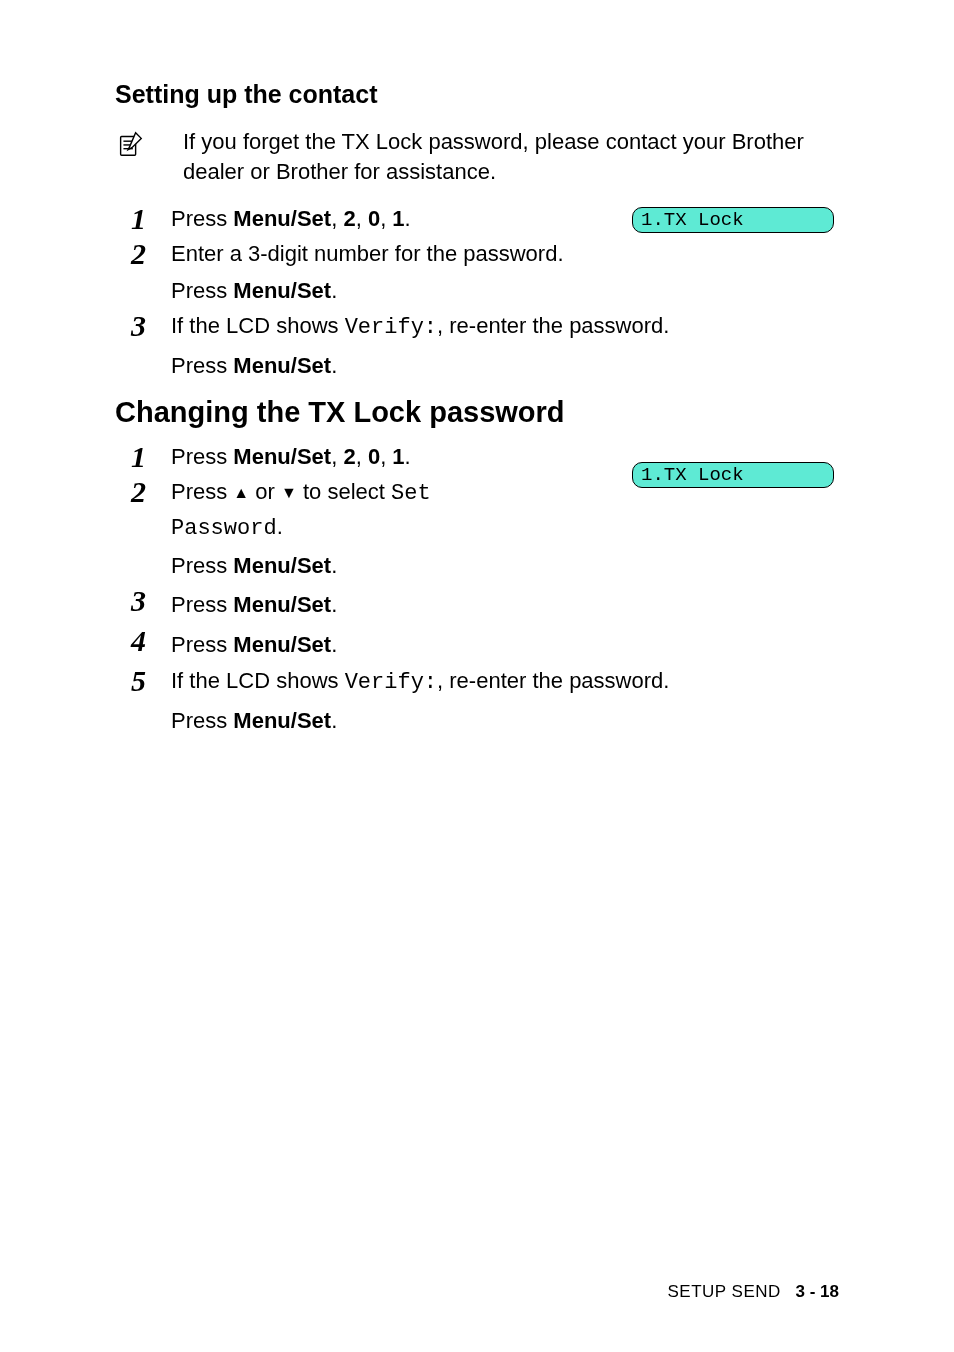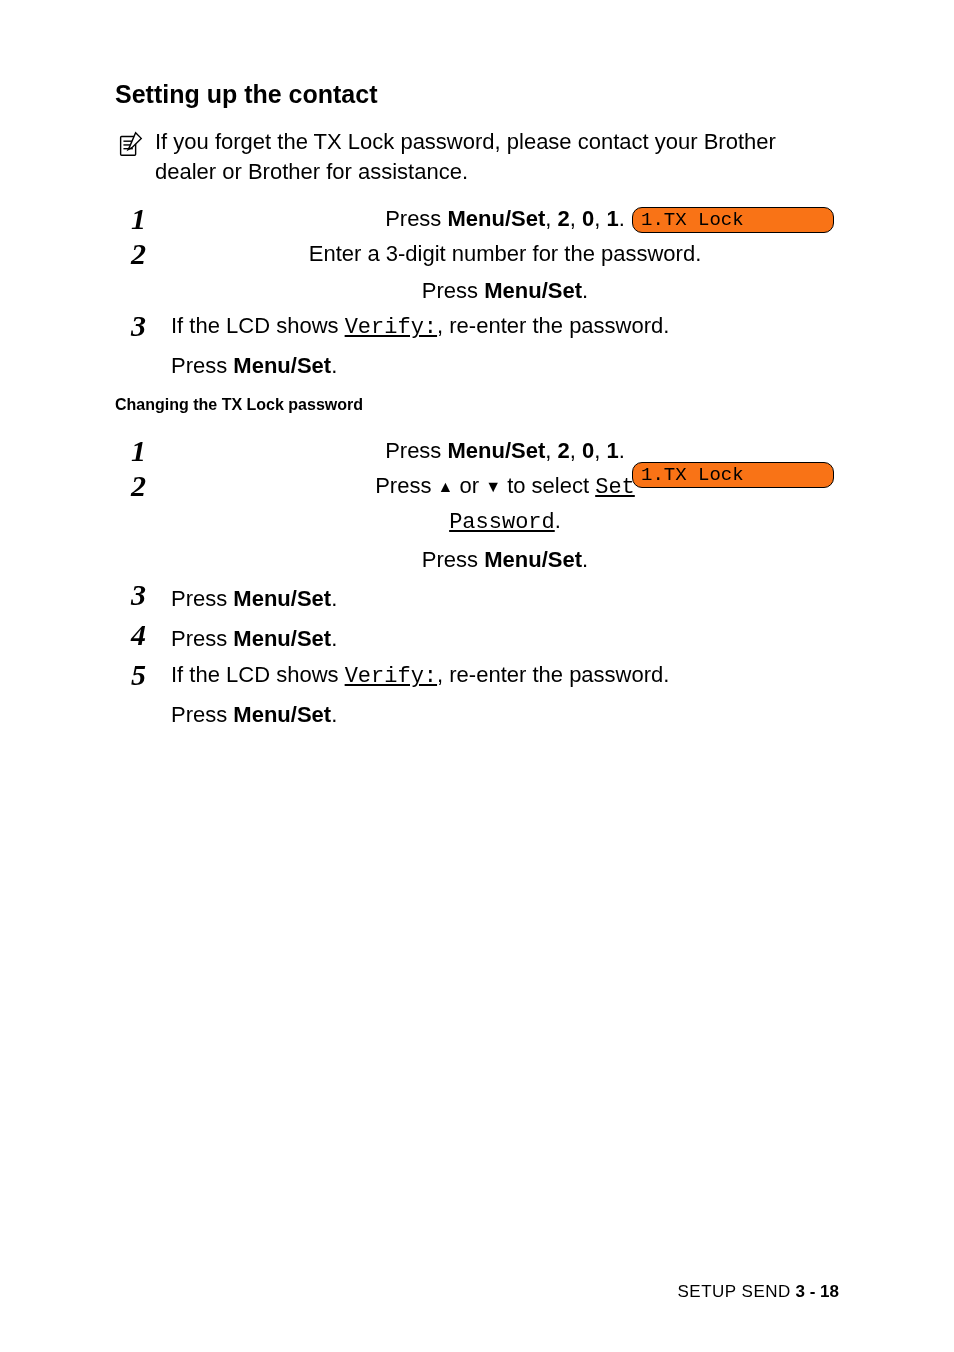--- a/index.html
+++ b/index.html
@@ -19,20 +19,21 @@
     .heading {
       font-size: 25px;
       font-weight: bold;
       margin-bottom: 18px;
     }
     .note-block {
       display: flex;
       align-items: flex-start;
       margin-bottom: 16px;
       margin-left: 0;
+      gap: 28px;
     }
     .note-icon {
       width: 32px;
       flex-shrink: 0;
       margin-right: 8px;
       margin-top: 2px;
     }
     .note-text {
       font-size: 22px;
       line-height: 1.35;
@@ -52,75 +53,73 @@
       font-size: 30px;
       width: 40px;
       flex-shrink: 0;
       line-height: 1.0;
       padding-top: 2px;
     }
     .step-body {
       font-size: 22px;
       line-height: 1.5;
       flex: 1;
-      text-align: center;
     }
     .step-body-wide {
       font-size: 22px;
       line-height: 1.55;
       flex: 1;
     }
     .bold {
       font-weight: bold;
     }
     .mono {
       font-family: "Courier New", monospace;
       font-size: 22px;
-      text-decoration: underline;
     }
     .lcd-box {
       position: absolute;
       border: 1.5px solid #000;
       border-radius: 10px;
       padding: 1px 8px 1px 8px;
       font-family: "Courier New", monospace;
       font-size: 19px;
       width: 202px;
-      background: #f97316;
+      background: #5eead4;
     }
     .lcd1 {
       top: 207px;
       right: 120px;
     }
     .lcd2 {
       top: 462px;
       right: 120px;
     }
     .arrow {
       font-size: 16px;
       vertical-align: middle;
     }
     .second-heading {
-      font-size: 16px;
+      font-size: 29px;
       font-weight: bold;
       margin-top: 12px;
-      margin-bottom: 20px;
+      margin-bottom: 11px;
     }
     .footer {
       position: absolute;
       bottom: 50px;
       right: 115px;
       font-size: 17px;
     }
     .footer .section {
       letter-spacing: 0.5px;
     }
     .footer .page {
       font-weight: bold;
-      margin-left: 0;
+      margin-left: 10px;
     }
     .press-line {
       display: block;
     }
     .sub-line {
       margin-top: 4px;
     }
   </style>
 </head>
 <body>

